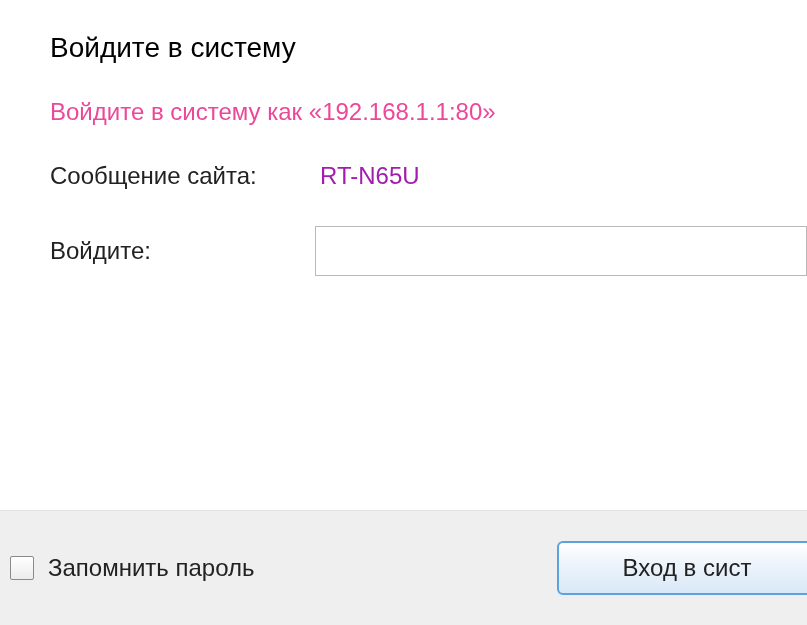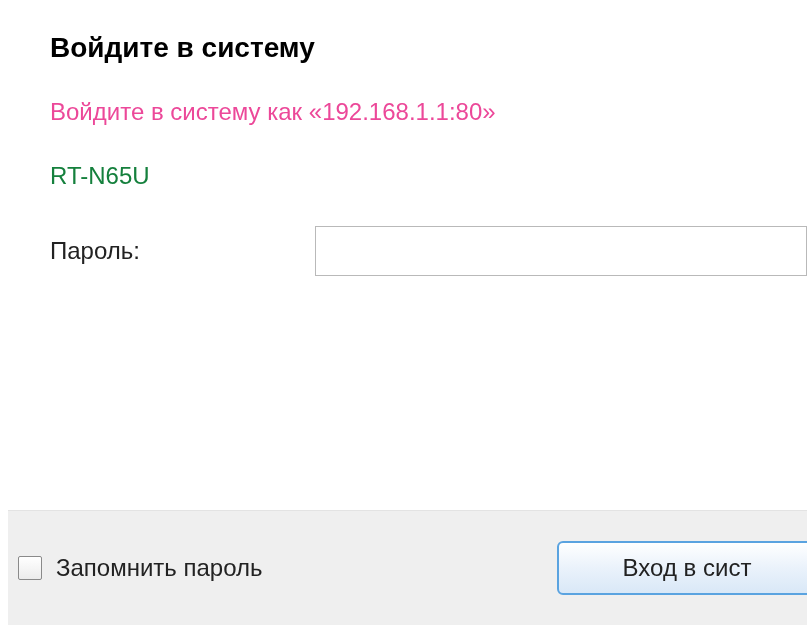--- a/index.html
+++ b/index.html
@@ -13,59 +13,59 @@
       width: 807px;
       height: 625px;
       overflow: hidden;
       position: relative;
     }
     .dialog-body {
       padding: 32px 0 0 50px;
     }
     .heading {
       font-size: 28px;
-      font-weight: bold;
+      font-weight: normal;
       color: #000;
       margin-bottom: 34px;
     }
     .subheading {
       font-size: 24px;
       color: #ec4899;
       margin-bottom: 36px;
     }
     .row {
       display: flex;
       align-items: center;
       margin-bottom: 36px;
     }
     .row .label {
       font-size: 24px;
       color: #222;
       width: 270px;
     }
     .row .value {
       font-size: 24px;
-      color: #15803d;
+      color: #a21caf;
     }
     .text-input {
       height: 50px;
       width: 500px;
       border: 1px solid #b9b9b9;
       font-size: 24px;
       padding: 4px 10px;
       outline: none;
       background: #fff;
     }
     .text-input.focused {
       border: 2px solid #5aa3e0;
       box-shadow: 0 0 0 1px rgba(90,163,224,0.15) inset;
     }
     .footer {
       position: absolute;
-      left: 8px;
+      left: 0;
       right: 0;
       bottom: 0;
       background: #efefef;
       border-top: 1px solid #e3e3e3;
       height: 115px;
       display: flex;
       align-items: center;
       justify-content: space-between;
       padding: 0 0 0 10px;
     }
@@ -102,26 +102,27 @@
     }
   </style>
 </head>
 <body>
 
 <div class="dialog-body">
   <h1 class="heading">Войдите в систему</h1>
   <div class="subheading">Войдите в систему как «192.168.1.1:80»</div>
 
   <div class="row">
+    <div class="label">Сообщение сайта:</div>
     <div class="value">RT-N65U</div>
   </div>
 
 
   <div class="row">
-    <div class="label">Пароль:</div>
+    <div class="label">Войдите:</div>
     <input type="password" class="text-input" value="" style="">
   </div>
 </div>
 
 <div class="footer">
   <div class="remember-wrap">
     <div class="checkbox"></div>
     <div class="remember-label">Запомнить пароль</div>
   </div>
   <button class="login-button">Вход в сист</button>

